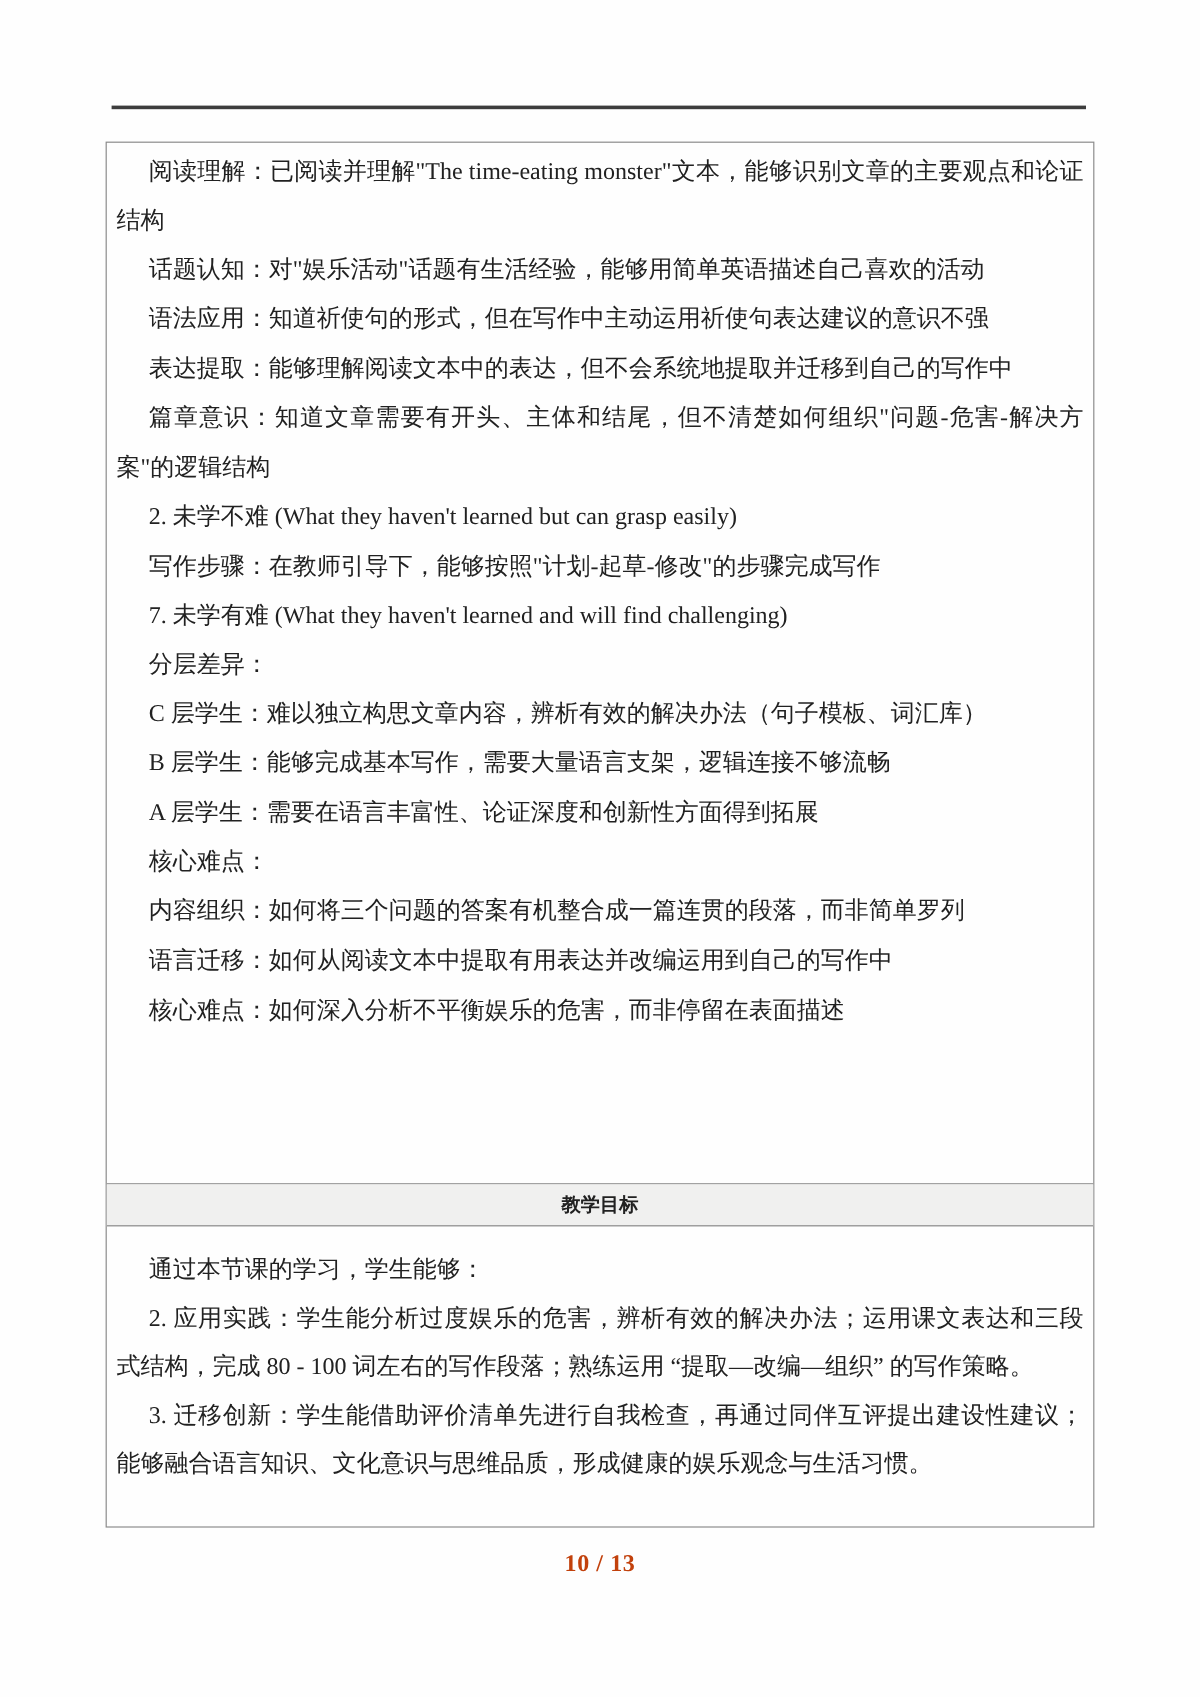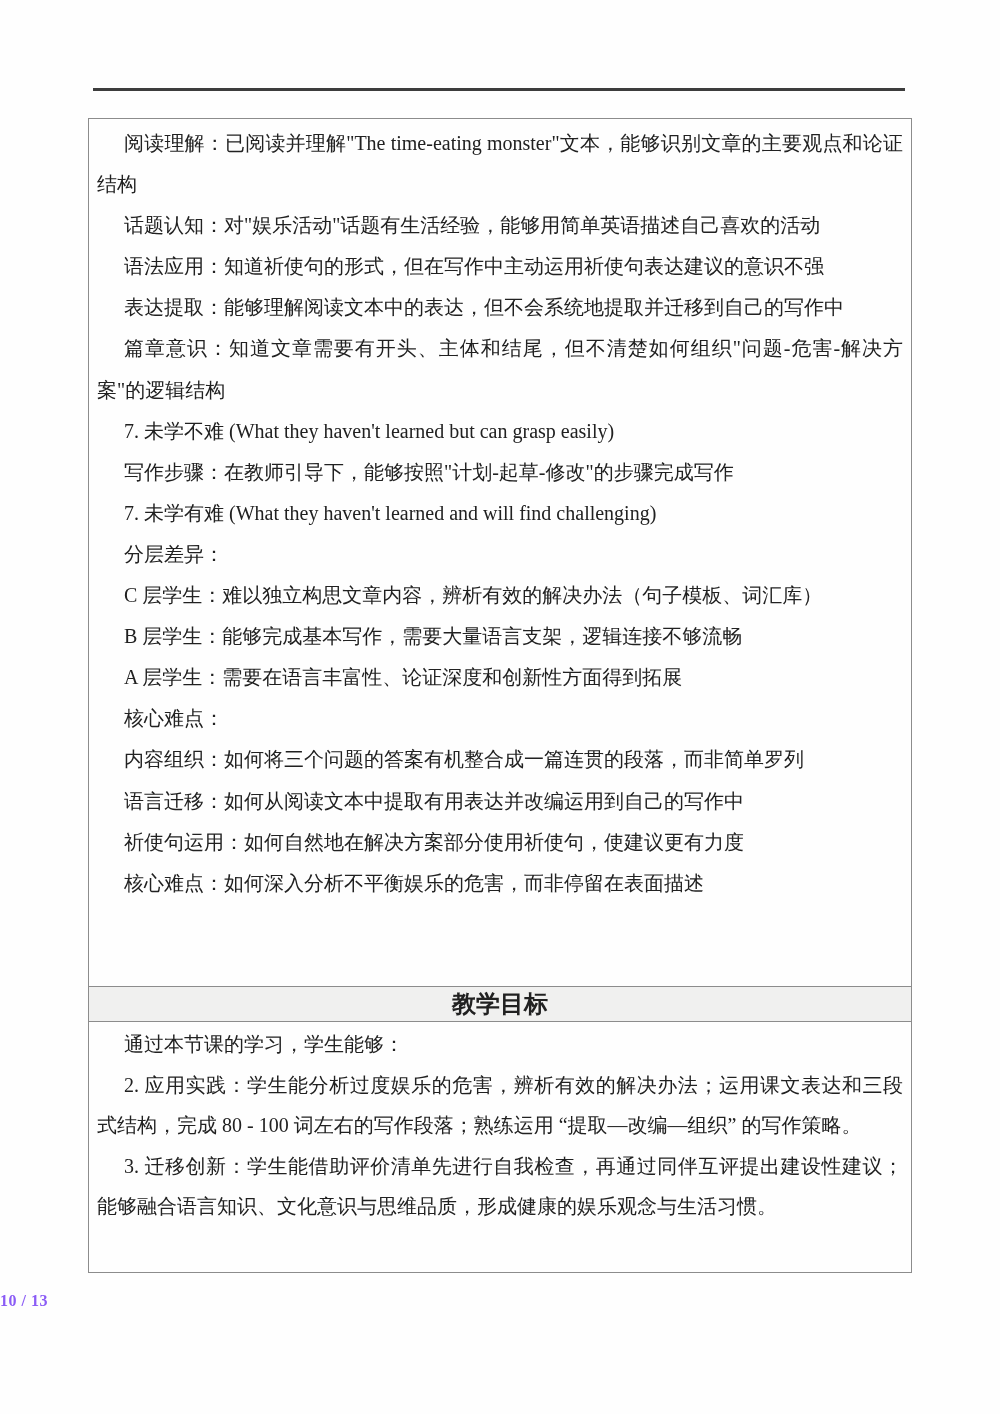--- a/index.html
+++ b/index.html
@@ -51,65 +51,64 @@
   }
   .row-header {
     box-sizing: border-box;
     height: 35px;
     background: #f0f0ef;
     border-bottom: 1px solid #8c8c8c;
     display: flex;
     align-items: center;
     justify-content: center;
     font-weight: bold;
-    font-size: 24px;
+    font-size: 16px;
   }
   .cell-objectives {
     height: 250px;
     line-height: 40.5px;
-    padding-top: 2px;
+    padding-top: 16px;
   }
   .page-number {
     position: absolute;
     top: 1292px;
     left: 0;
     width: 100%;
-    text-align: left;
-    font-size: 16px;
+    text-align: center;
+    font-size: 20px;
     font-weight: bold;
-    color: #8b5cf6;
+    color: #c2410c;
     letter-spacing: 0.5px;
   }
 </style>
 </head>
 <body>
 
 <div class="page">
 
   <div class="header-rule"></div>
 
   <div class="doc-table">
 
     <div class="cell cell-analysis">
       <p>阅读理解：已阅读并理解"The time-eating monster"文本，能够识别文章的主要观点和论证结构</p>
       <p>话题认知：对"娱乐活动"话题有生活经验，能够用简单英语描述自己喜欢的活动</p>
       <p>语法应用：知道祈使句的形式，但在写作中主动运用祈使句表达建议的意识不强</p>
       <p>表达提取：能够理解阅读文本中的表达，但不会系统地提取并迁移到自己的写作中</p>
       <p>篇章意识：知道文章需要有开头、主体和结尾，但不清楚如何组织"问题-危害-解决方案"的逻辑结构</p>
-      <p>7. 未学不难 (What they haven't learned but can grasp easily)</p>
+      <p>2. 未学不难 (What they haven't learned but can grasp easily)</p>
       <p>写作步骤：在教师引导下，能够按照"计划-起草-修改"的步骤完成写作</p>
       <p>7. 未学有难 (What they haven't learned and will find challenging)</p>
       <p>分层差异：</p>
       <p>C 层学生：难以独立构思文章内容，辨析有效的解决办法（句子模板、词汇库）</p>
       <p>B 层学生：能够完成基本写作，需要大量语言支架，逻辑连接不够流畅</p>
       <p>A 层学生：需要在语言丰富性、论证深度和创新性方面得到拓展</p>
       <p>核心难点：</p>
       <p>内容组织：如何将三个问题的答案有机整合成一篇连贯的段落，而非简单罗列</p>
       <p>语言迁移：如何从阅读文本中提取有用表达并改编运用到自己的写作中</p>
-      <p>祈使句运用：如何自然地在解决方案部分使用祈使句，使建议更有力度</p>
       <p>核心难点：如何深入分析不平衡娱乐的危害，而非停留在表面描述</p>
     </div>
 
     <div class="row-header">
       <span>教学目标</span>
     </div>
 
     <div class="cell cell-objectives">
       <p>通过本节课的学习，学生能够：</p>
       <p>2. 应用实践：学生能分析过度娱乐的危害，辨析有效的解决办法；运用课文表达和三段式结构，完成 80 - 100 词左右的写作段落；熟练运用 “提取—改编—组织” 的写作策略。</p>

